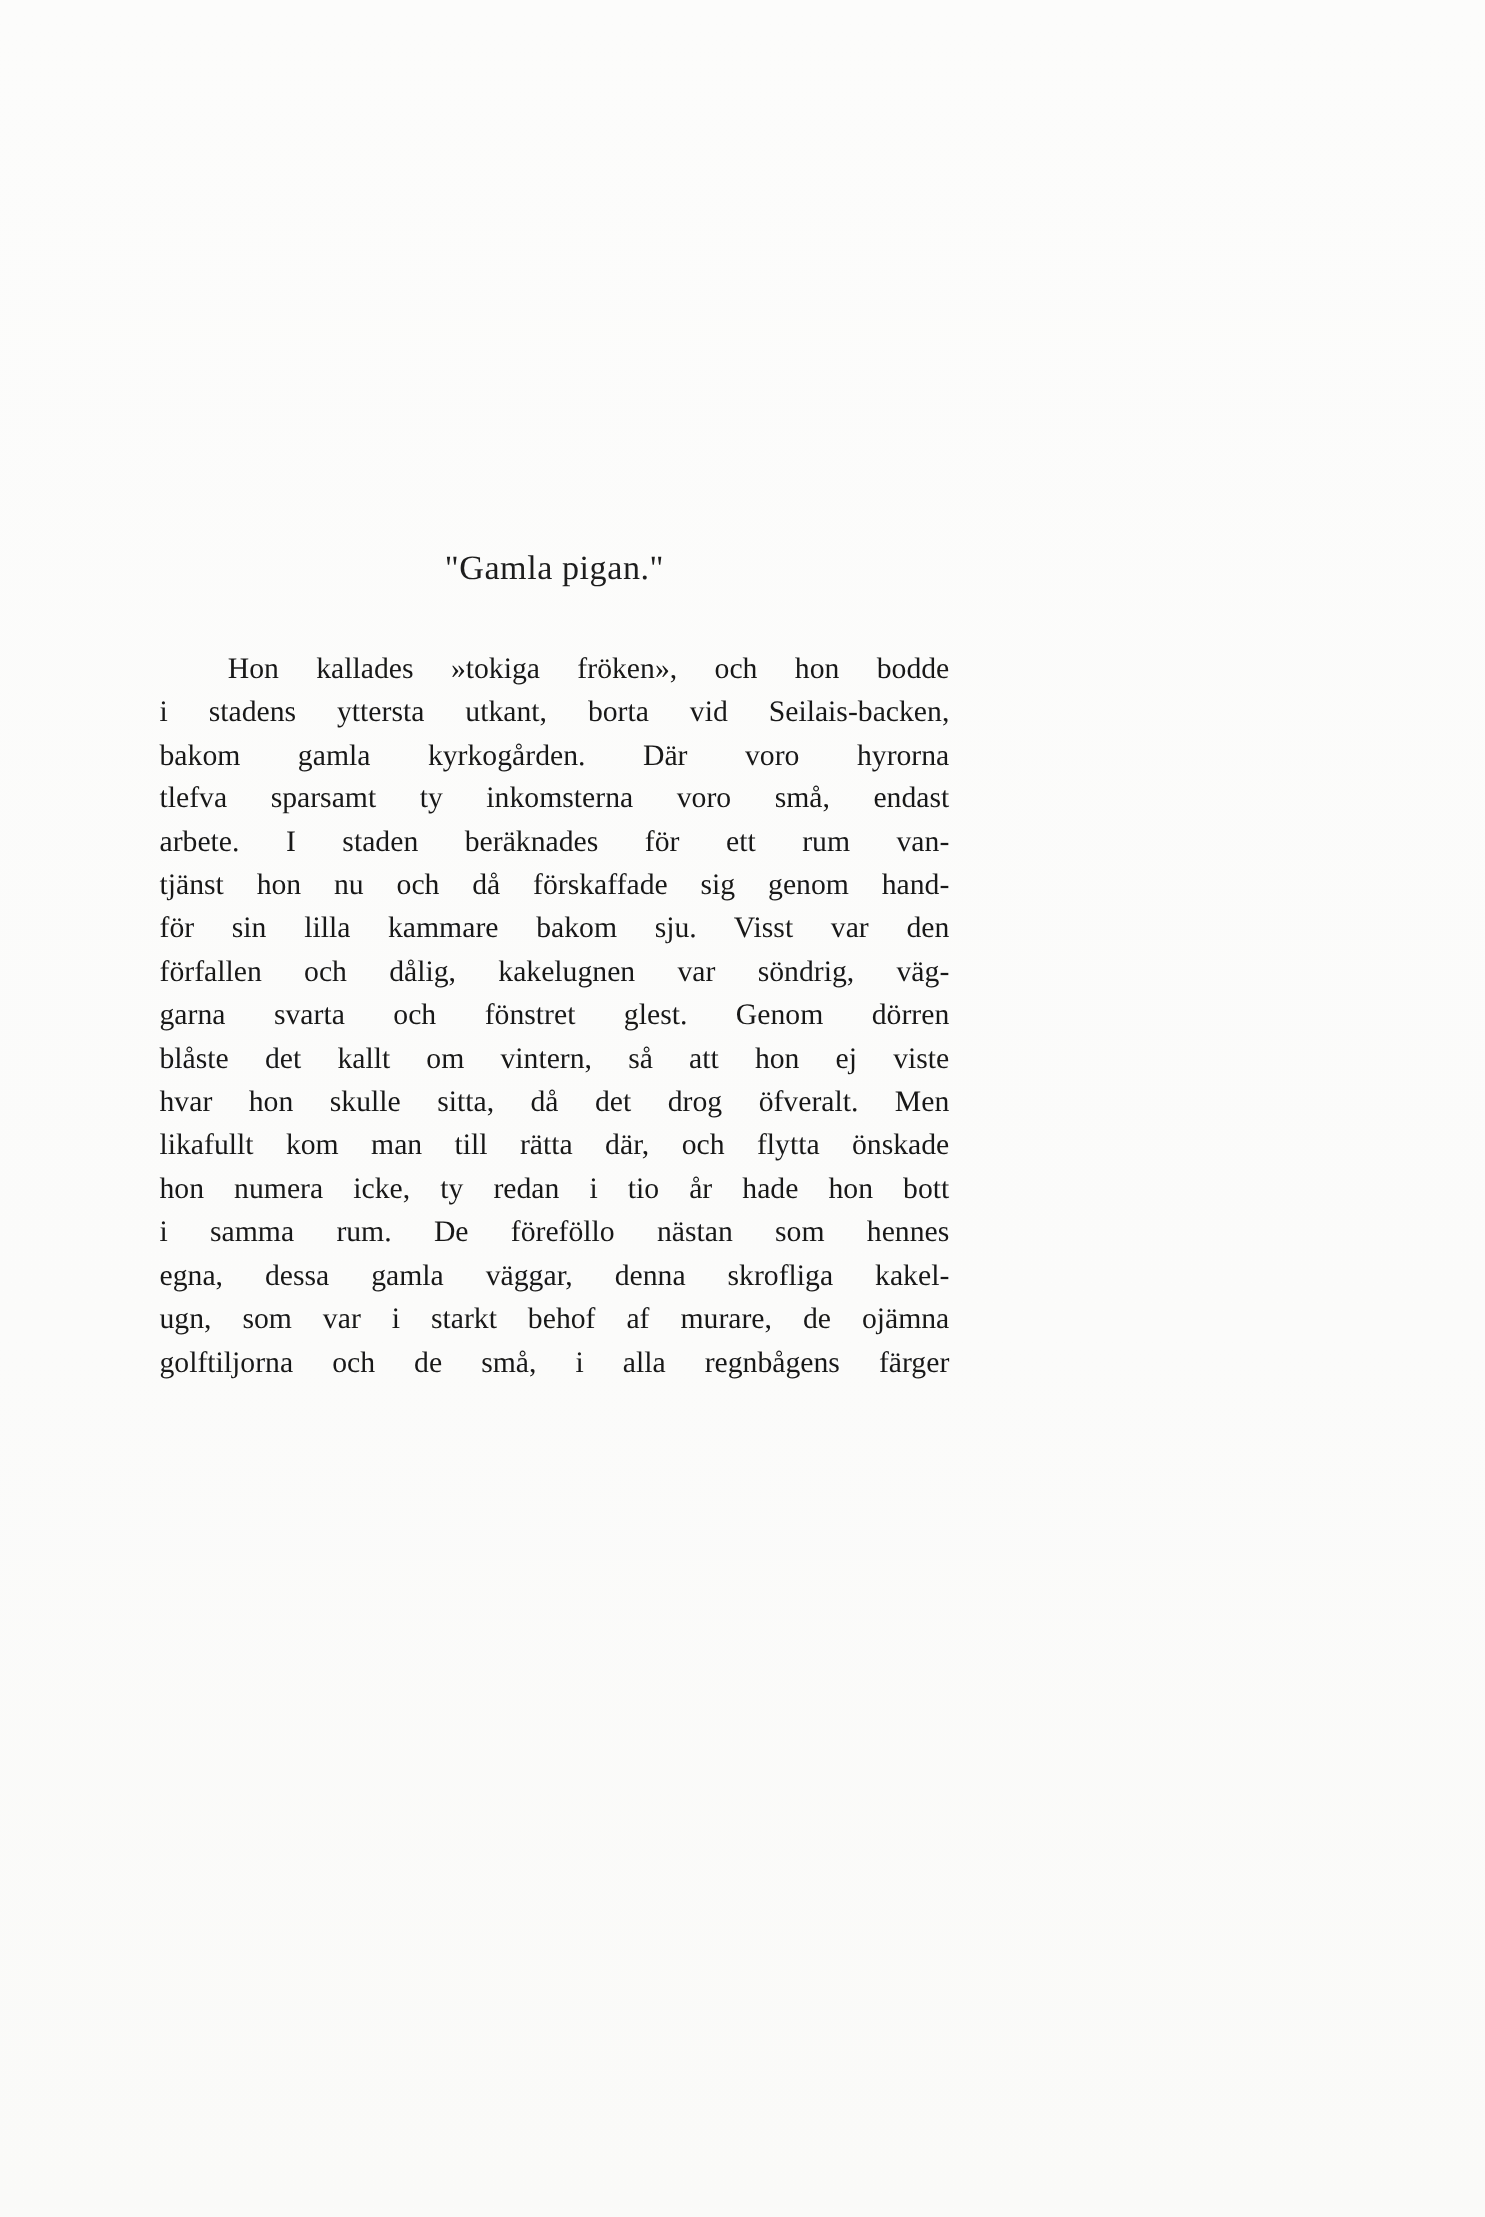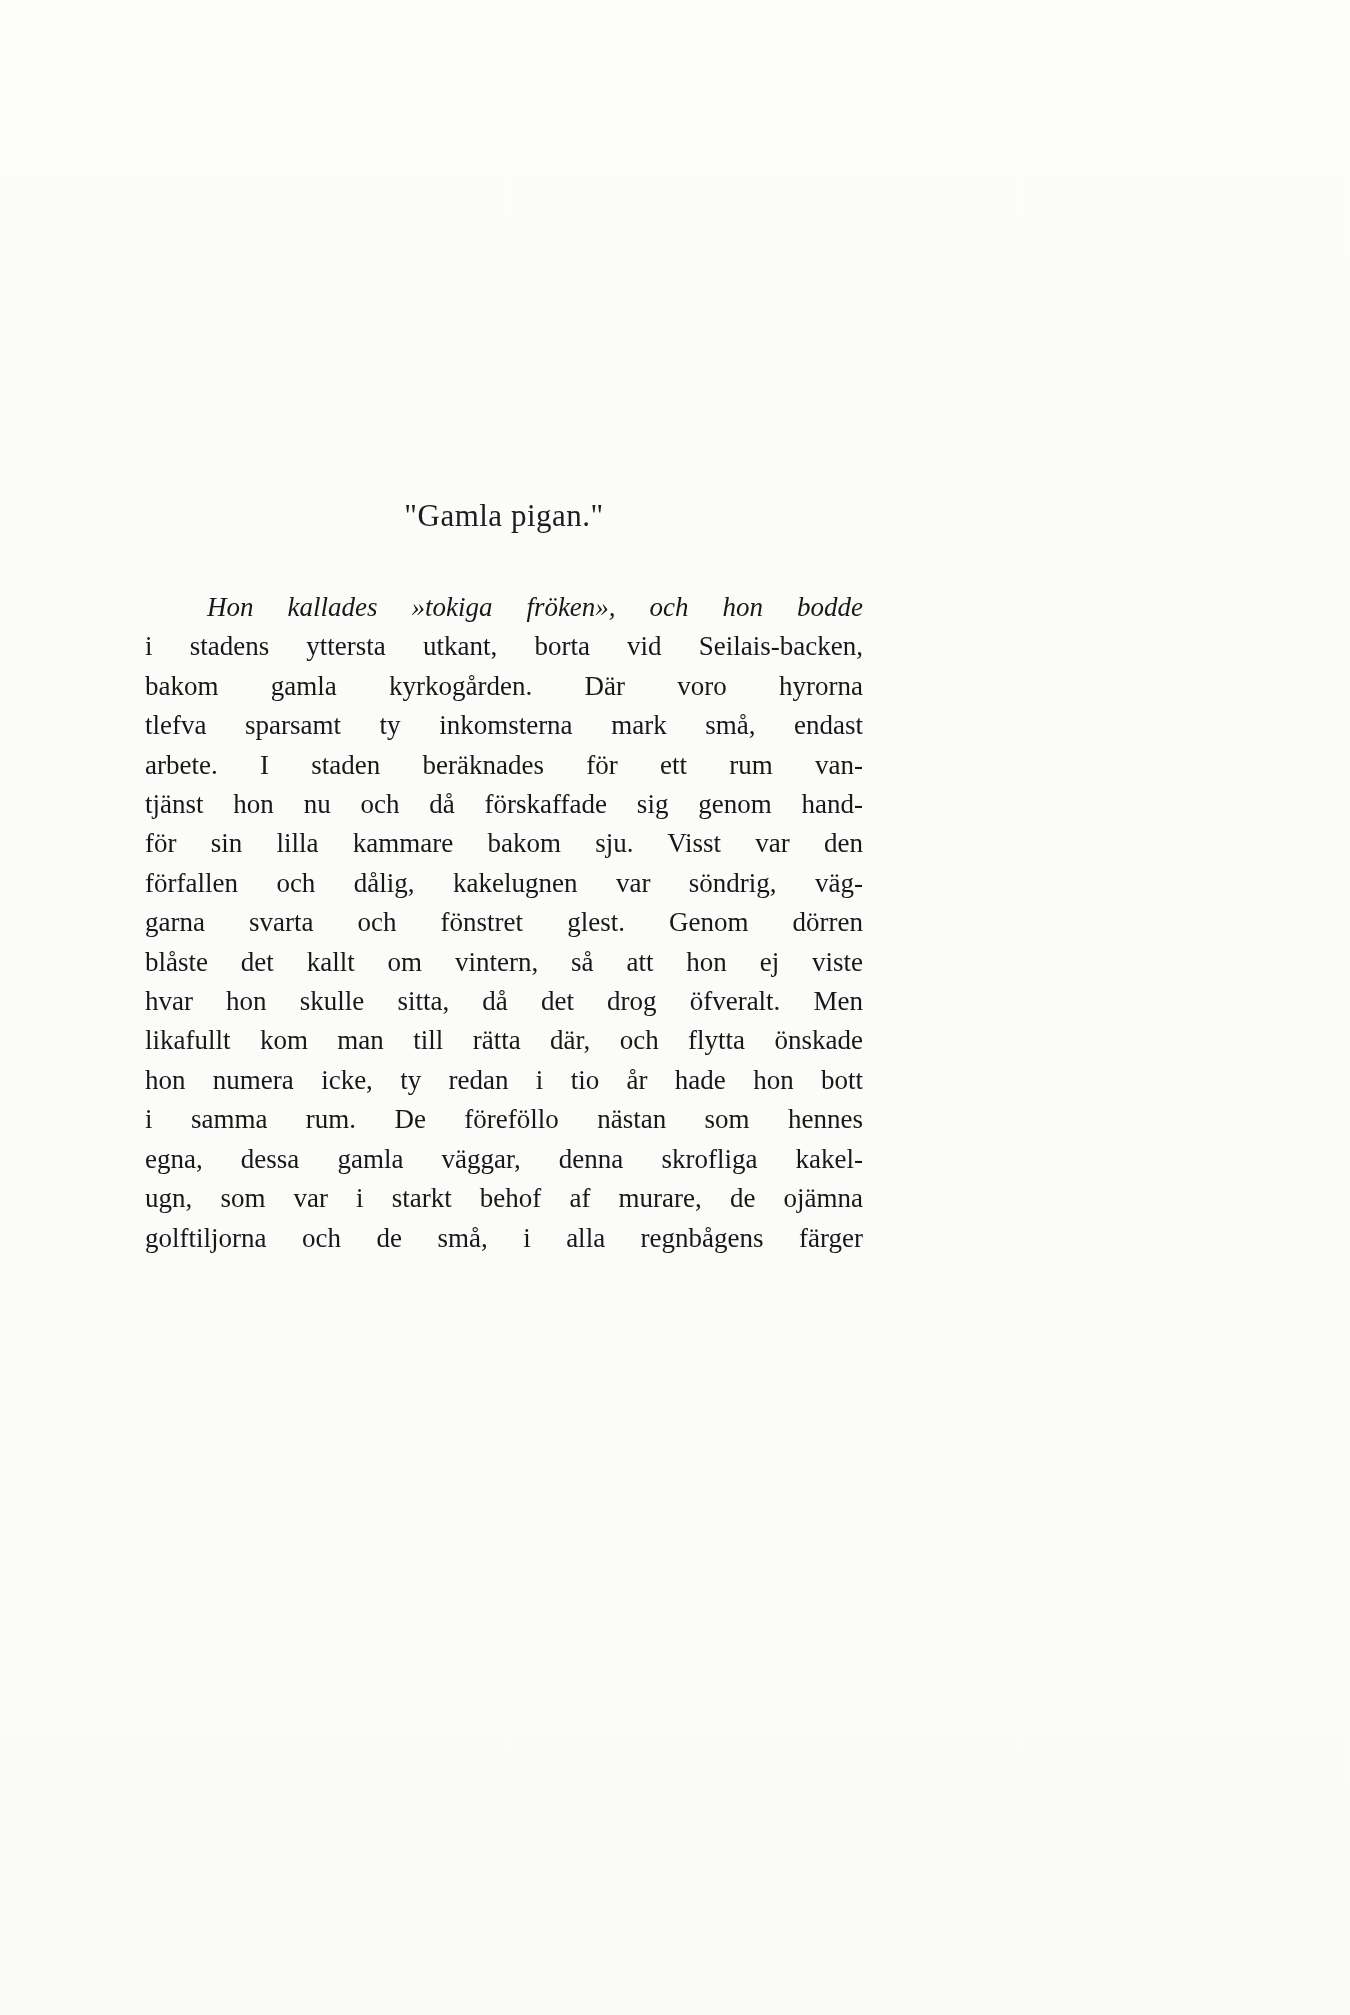--- a/index.html
+++ b/index.html
@@ -42,33 +42,32 @@
     color: #181818;
     word-spacing: 2px;
   }
   .body-text .line {
     text-align: justify;
     text-align-last: justify;
     white-space: normal;
   }
   .body-text .line.indent {
     text-indent: 62px;
-    font-style: italic;
   }
 </style>
 </head>
 <body>
 
 <div class="page">
   <div class="title">"Gamla pigan."</div>
   <div class="body-text">
       <div class="line indent">Hon kallades »tokiga fröken», och hon bodde</div>
       <div class="line">i stadens yttersta utkant, borta vid Seilais-backen,</div>
       <div class="line">bakom gamla kyrkogården. Där voro hyrorna</div>
-      <div class="line">tlefva sparsamt ty inkomsterna mark små, endast</div>
+      <div class="line">tlefva sparsamt ty inkomsterna voro små, endast</div>
       <div class="line">arbete. I staden beräknades för ett rum van-</div>
       <div class="line">tjänst hon nu och då förskaffade sig genom hand-</div>
       <div class="line">för sin lilla kammare bakom sju. Visst var den</div>
       <div class="line">förfallen och dålig, kakelugnen var söndrig, väg-</div>
       <div class="line">garna svarta och fönstret glest. Genom dörren</div>
       <div class="line">blåste det kallt om vintern, så att hon ej viste</div>
       <div class="line">hvar hon skulle sitta, då det drog öfveralt. Men</div>
       <div class="line">likafullt kom man till rätta där, och flytta önskade</div>
       <div class="line">hon numera icke, ty redan i tio år hade hon bott</div>
       <div class="line">i samma rum. De föreföllo nästan som hennes</div>

